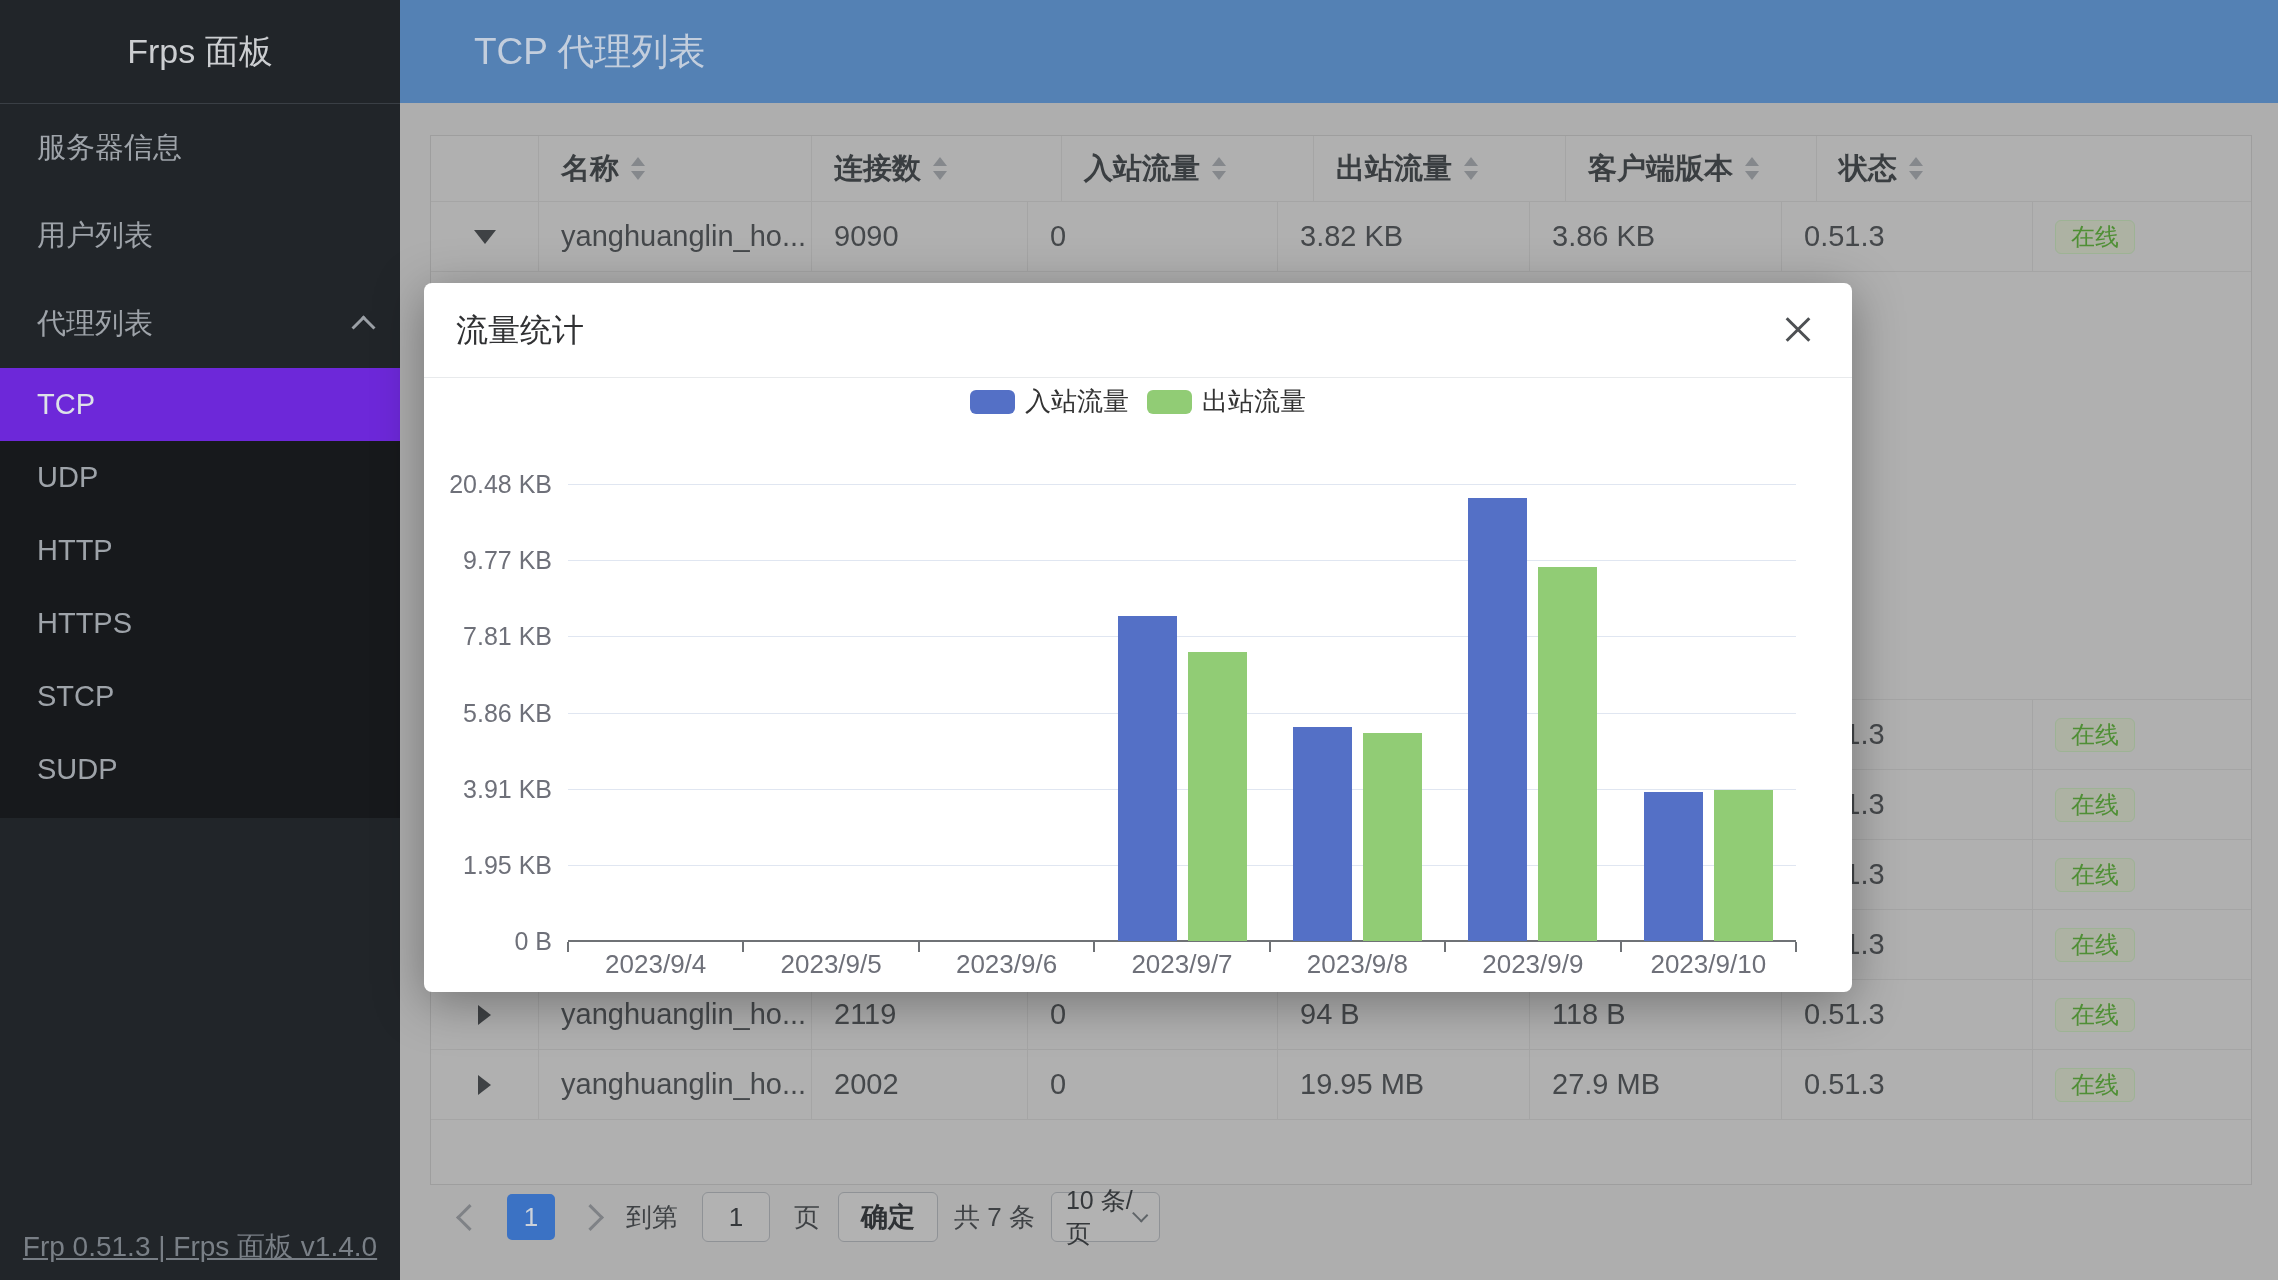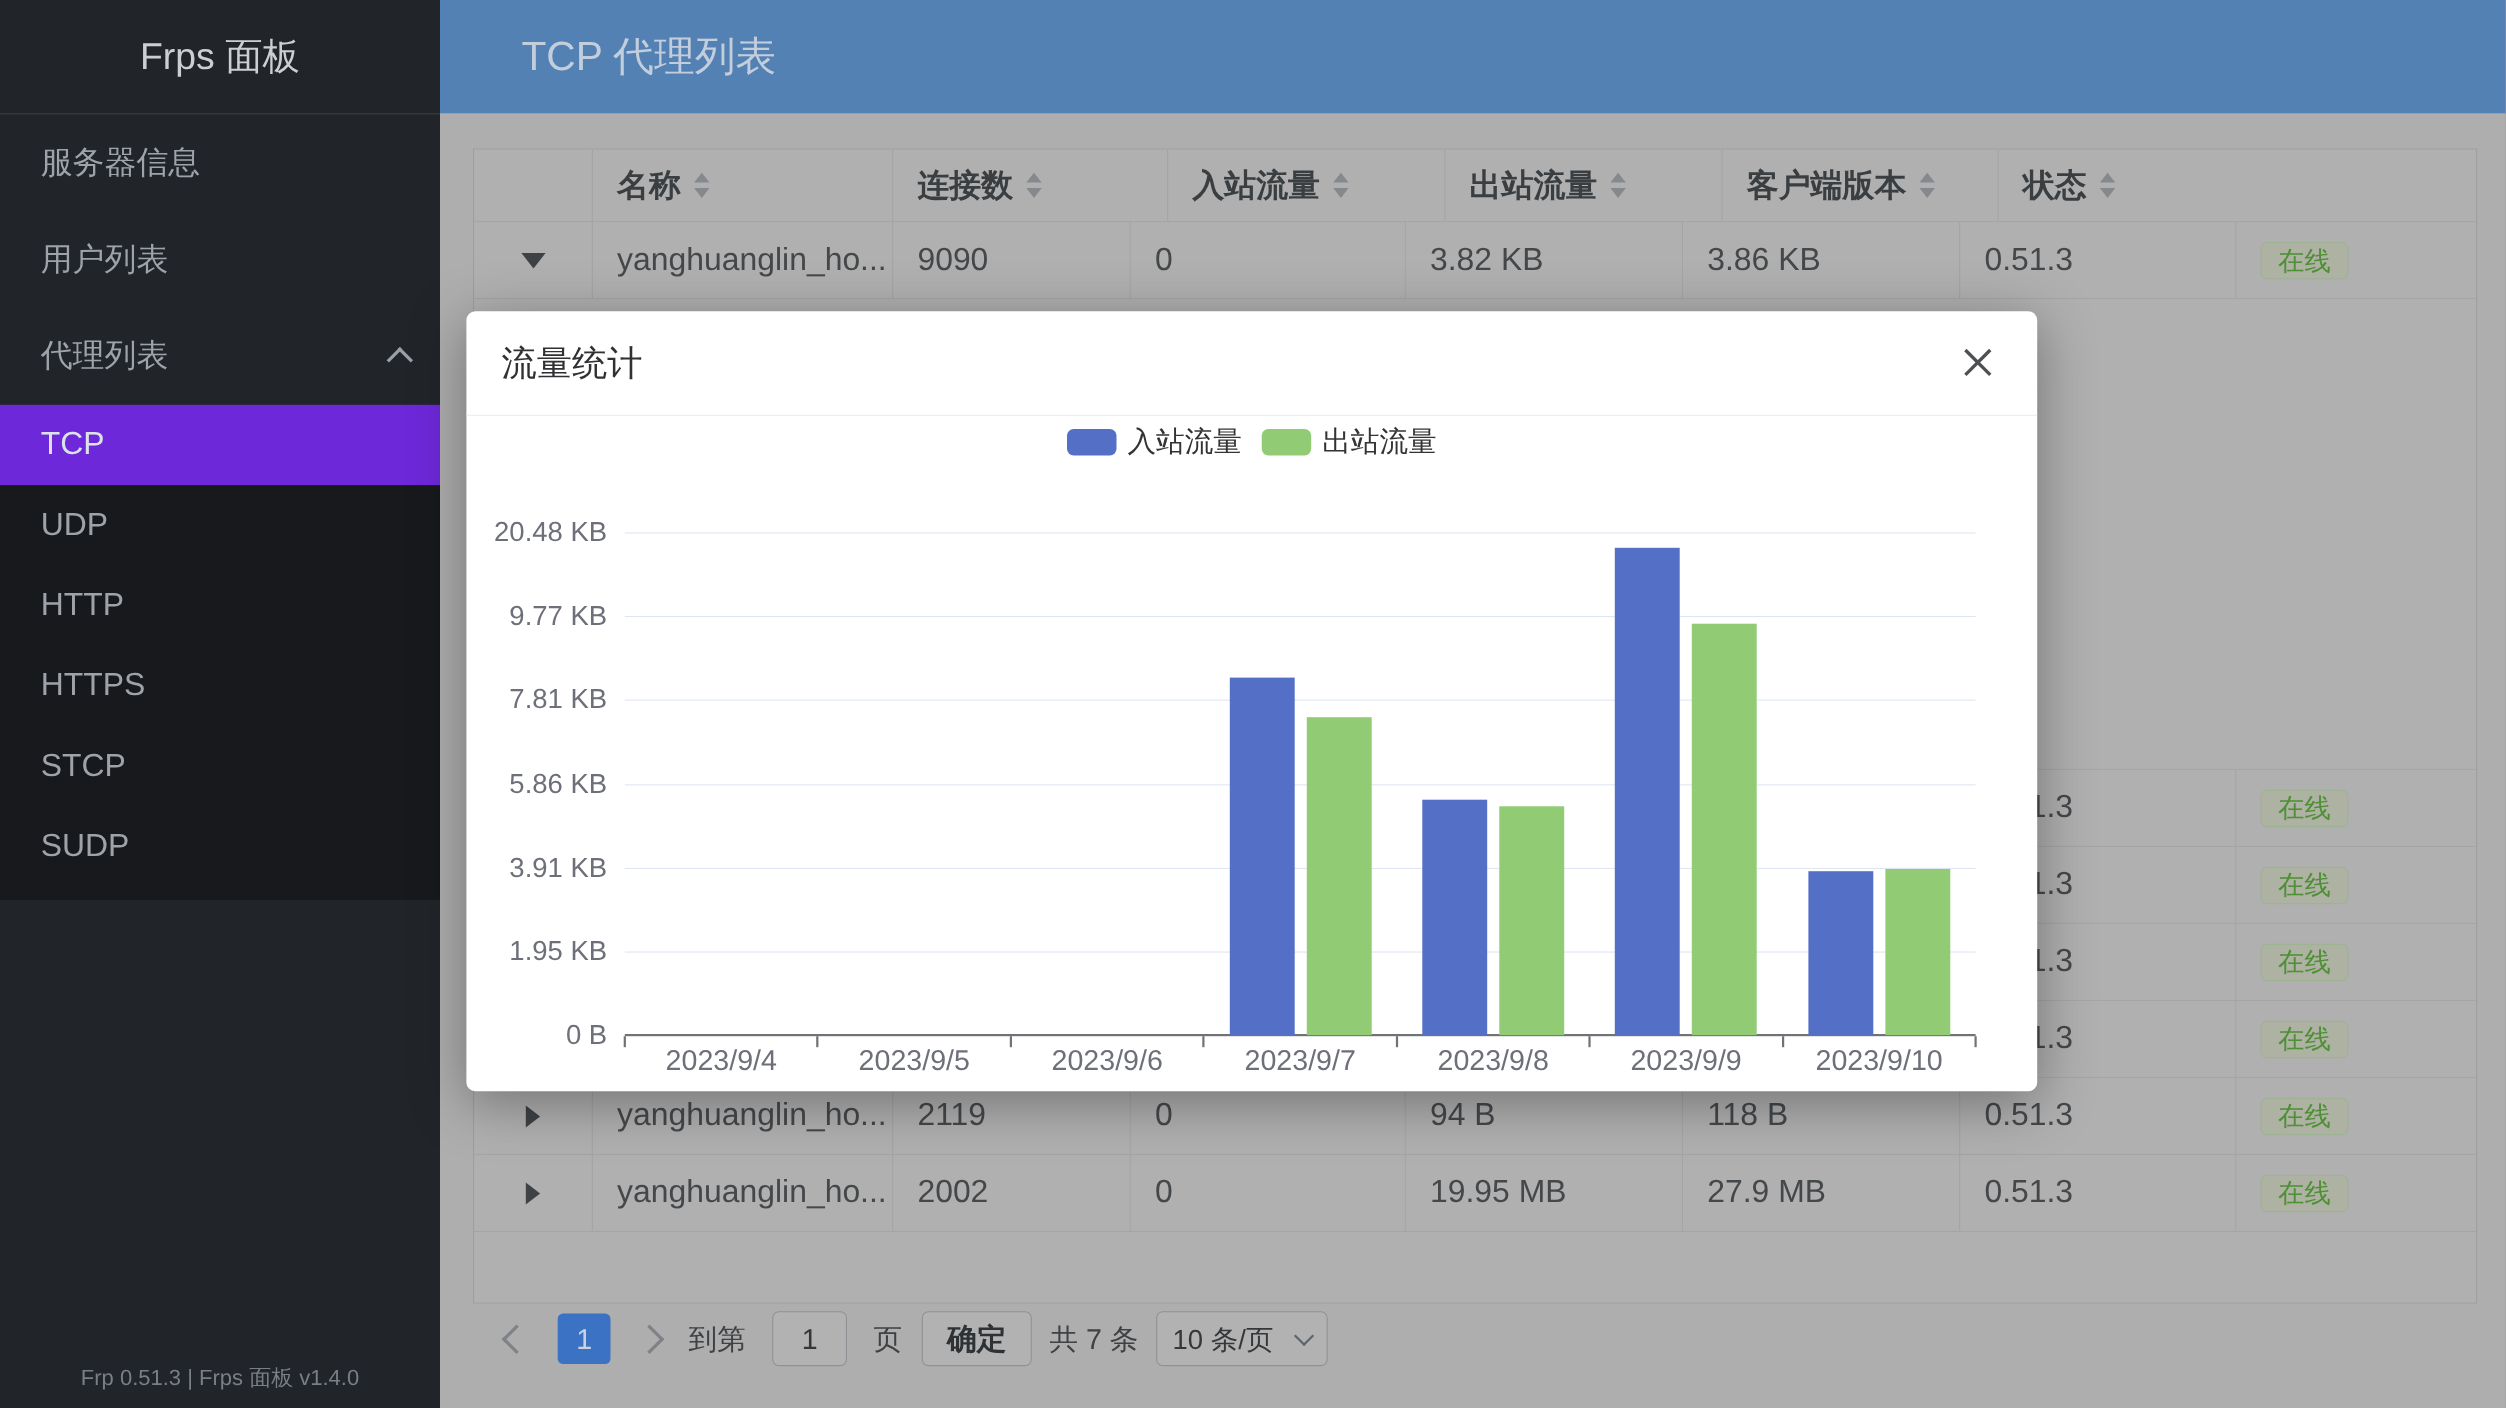--- a/index.html
+++ b/index.html
@@ -11,21 +11,21 @@
   .sidebar-title{height:103px;display:flex;align-items:center;justify-content:center;
                  color:#ccced1;font-size:34px;border-bottom:1px solid #3a3f45;}
   .menu-item{height:88px;display:flex;align-items:center;padding:0 28px 0 37px;
              color:#9ea3a9;font-size:29px;cursor:pointer;}
   .menu-item .grow{flex:1;}
   .submenu{background:#17191c;padding-bottom:12px;}
   .submenu-item{height:73px;display:flex;align-items:center;padding-left:37px;
                 color:#9ea3a9;font-size:29px;cursor:pointer;}
   .submenu-item.active{background:#6d28d9;color:#dde2e8;}
   .sidebar-footer{position:absolute;bottom:14px;left:0;width:100%;text-align:center;
-                  color:#797f86;font-size:20px;}
+                  color:#797f86;font-size:28px;text-decoration:underline;}
   .chev{display:inline-block;width:14px;height:14px;border-style:solid;border-color:#9ba0a6;
         border-width:3px 3px 0 0;}
   .chev.up{transform:rotate(-45deg);margin-top:6px;}
 
   
   .topbar{position:absolute;left:400px;top:0;width:1878px;height:103px;background:#5481b4;z-index:2;padding-left:44px;}
   .topbar-title{line-height:103px;padding-left:30px;color:#c3cedd;font-size:37px;}
 
   
   .content{position:absolute;left:400px;top:103px;width:1878px;height:1177px;background:#aeaeae;}
@@ -61,21 +61,21 @@
   .pg-chev.right{transform:rotate(45deg);}
   .pg-page{width:48px;height:46px;margin-left:28px;background:#3b72c4;border-radius:5px;
            display:flex;align-items:center;justify-content:center;color:#ccd2da;font-size:26px;}
   .pg-text{color:#3f4245;font-size:26px;}
   .pg-input{width:68px;height:50px;margin-left:24px;background:#b2b2b2;border:1px solid #8f9296;
             border-radius:6px;display:flex;align-items:center;justify-content:center;
             color:#35383b;font-size:26px;box-sizing:border-box;}
   .pg-btn{height:50px;margin-left:18px;padding:0 22px;background:#b2b2b2;border:1px solid #8f9296;
           border-radius:6px;display:flex;align-items:center;color:#2f3235;font-size:27px;
           font-weight:bold;box-sizing:border-box;}
-  .pg-select{width:156px;height:50px;margin-left:16px;background:#b2b2b2;border:1px solid #8f9296;
+  .pg-select{width:109px;height:50px;margin-left:16px;background:#b2b2b2;border:1px solid #8f9296;
              border-radius:6px;display:flex;align-items:center;padding:0 14px;color:#35383b;
              font-size:25px;box-sizing:border-box;justify-content:space-between;}
   .pg-select .chev{border-color:#5f6468;border-width:2.5px 2.5px 0 0;width:11px;height:11px;
                    transform:rotate(135deg);margin-top:-6px;}
 
   
   .modal{position:absolute;left:424px;top:283px;width:1428px;height:709px;background:#ffffff;
          border-radius:8px;box-shadow:0 10px 50px rgba(0,0,0,0.35);z-index:10;}
   .modal-header{height:94px;border-bottom:1px solid #e8eaec;position:relative;}
   .modal-title{line-height:94px;padding-left:32px;color:#303133;font-size:32px;}

